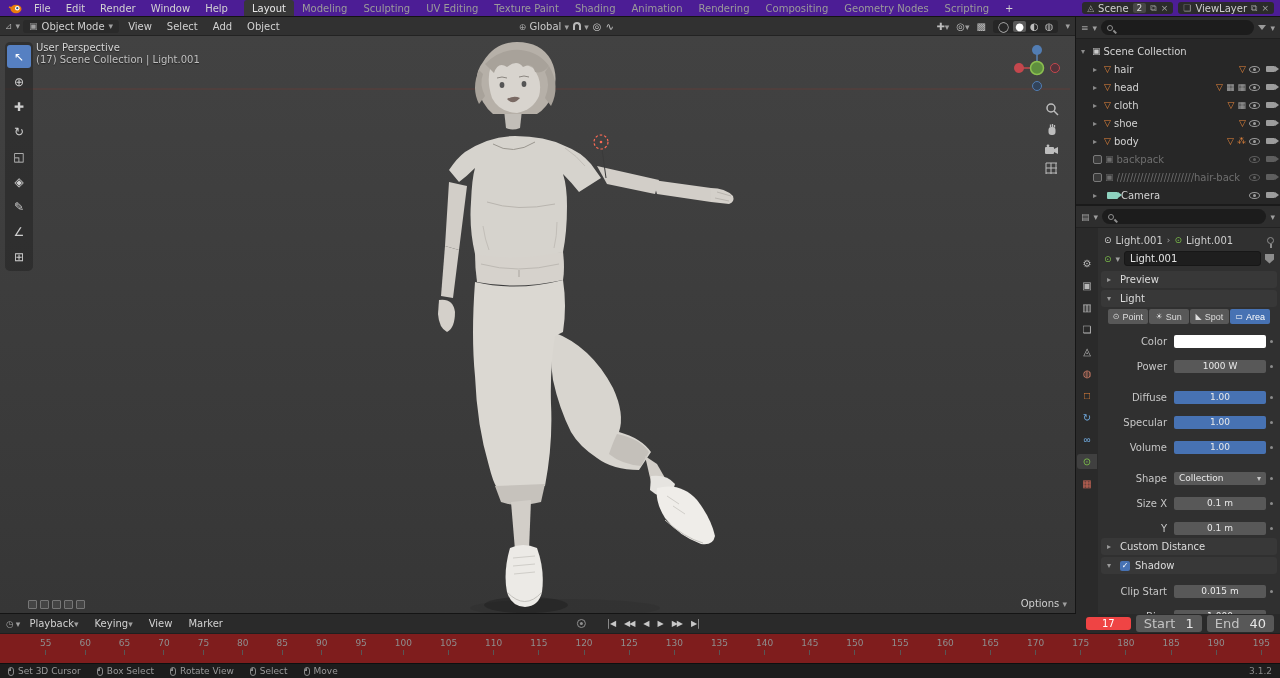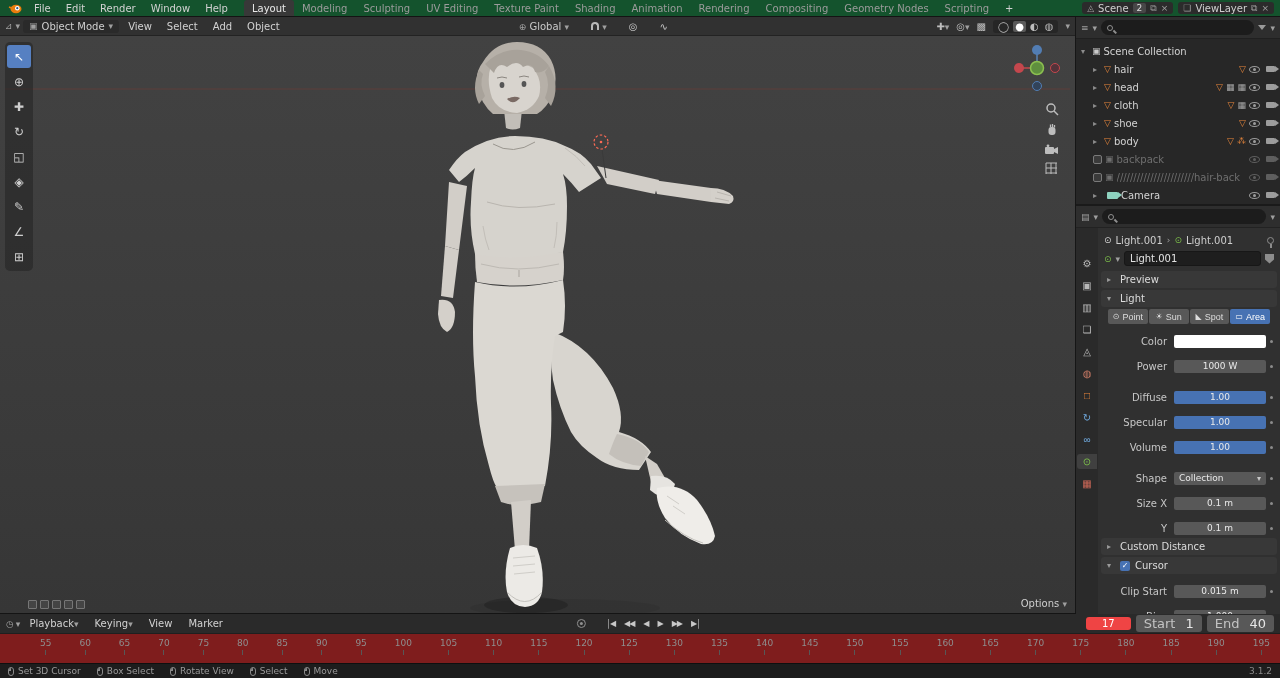--- a/index.html
+++ b/index.html
@@ -1,36 +1,36 @@
 <!DOCTYPE html>
 <html><head>
 <meta charset="utf-8">
 <style>
 *{box-sizing:border-box;margin:0;padding:0;user-select:none}
 html,body{background:#000}
 .app{position:relative;width:1280px;height:678px;background:#1d1d1d;
  font-family:"DejaVu Sans","Liberation Sans",sans-serif;font-size:10px;color:#cfcfcf;overflow:hidden}
 
-.topbar{height:17px;display:flex;align-items:stretch;background:#14532d;padding:0 4px;gap:1px;border-bottom:1px solid #141414}
+.topbar{height:17px;display:flex;align-items:stretch;background:#4c1d95;padding:0 4px;gap:1px;border-bottom:1px solid #141414}
 .topbar .logo{display:flex;align-items:center;padding:0 4px}
 .menu{display:flex;align-items:center;padding:0 7px;color:#d2d2d2;border-radius:2px;cursor:default}
 .wstabs{display:flex;margin-left:8px;color:#9b9b9b}
 .wstabs .tab{display:flex;align-items:center;padding:0 8px}
 .wstabs .tab:first-child{background:#383838;color:#e9e9e9;border-radius:3px 3px 0 0}
 .sp{flex:1}
 .idwidget{display:flex;align-items:center;gap:4px;background:#2b2b2b;border-radius:3px;padding:0 5px;margin:2px 2px;color:#cfcfcf}
 .idwidget .chip{background:#474747;border-radius:2px;padding:0 4px;font-size:9px;color:#ddd}
 .icg{color:#9f9f9f;font-size:9px}
 
 .workrow{display:flex;height:596px}
 .vpcol{width:1075px;display:flex;flex-direction:column}
 .vph{height:19px;background:#313131;border-bottom:1px solid #232323;display:flex;align-items:center;gap:3px;padding:0 5px;font-size:10px}
 .vph .wdg{display:flex;align-items:center;gap:4px;background:#2a2a2a;border-radius:3px;padding:1px 6px}
 .vph .menu{padding:0 6px}
-.ctr{display:flex;align-items:center;gap:22px;margin-left:230px;color:#c9c9c9}
+.ctr{display:flex;align-items:center;gap:4px;margin-left:230px;color:#c9c9c9}
 .rightic{margin-left:auto;display:flex;align-items:center;gap:7px;color:#bdbdbd}
 .shadeg{display:flex;gap:2px;background:#262626;border-radius:3px;padding:1px 3px}
 .shadeg span{padding:0 2px;border-radius:2px}
 .shadeg .on{background:#5a5a5a;color:#fff}
 .magnet{display:inline-block;width:8px;height:8px;border:2px solid #b9b9b9;border-bottom:none;border-radius:5px 5px 0 0}
 
 .viewport{position:relative;flex:1;background:linear-gradient(#424242,#3a3a3a 70%,#363636);overflow:hidden}
 .vplabels{position:absolute;left:36px;top:6px;line-height:12px;color:#d5d5d5;text-shadow:0 1px 1px rgba(0,0,0,.5)}
 .vplabels .sub{color:#c0c0c0}
 .tools{position:absolute;left:5px;top:6px;display:flex;flex-direction:column;gap:2px;background:rgba(35,35,35,.55);padding:3px 2px;border-radius:5px}
@@ -290,20 +290,24 @@
           <button class="tool">⊕</button>
           <button class="tool">✚</button>
           <button class="tool">↻</button>
           <button class="tool">◱</button>
           <button class="tool">◈</button>
           <button class="tool">✎</button>
           <button class="tool">∠</button>
           <button class="tool">⊞</button>
         </div>
 
+        <div class="vplabels">
+          <div>User Perspective</div>
+          <div class="sub">(17) Scene Collection | Light.001</div>
+        </div>
 
         <div class="gizmo">
           <svg width="52" height="52">
             <line x1="26" y1="26" x2="26" y2="9" stroke="#5a83b5" stroke-width="1.5"></line>
             <line x1="26" y1="26" x2="10" y2="26" stroke="#c4474d" stroke-width="1.5"></line>
             <circle cx="26" cy="8" r="5" fill="#527db3"></circle>
             <circle cx="26" cy="44" r="4.5" fill="#32435a" stroke="#527db3"></circle>
             <circle cx="8" cy="26" r="5" fill="#c4474d"></circle>
             <circle cx="44" cy="26" r="4.5" fill="#53333a" stroke="#c4474d"></circle>
             <circle cx="26" cy="26" r="6.5" fill="#5f8f3e" stroke="#8cc050" stroke-width="1.5"></circle>
@@ -545,21 +549,21 @@
             </div>
 
             <div class="phead">
               <span class="arr">▸</span>
               <span>Custom Distance</span>
             </div>
 
             <div class="phead">
               <span class="arr">▾</span>
               <span class="check">✓</span>
-              <span>Cursor</span>
+              <span>Shadow</span>
             </div>
             <div class="prow">
               <span class="plabel">Clip Start</span>
               <span class="pwidget">0.015 m</span>
               <span class="pdot"></span>
             </div>
             <div class="prow">
               <span class="plabel">Bias</span>
               <span class="pwidget">1.000</span>
               <span class="pdot"></span>

